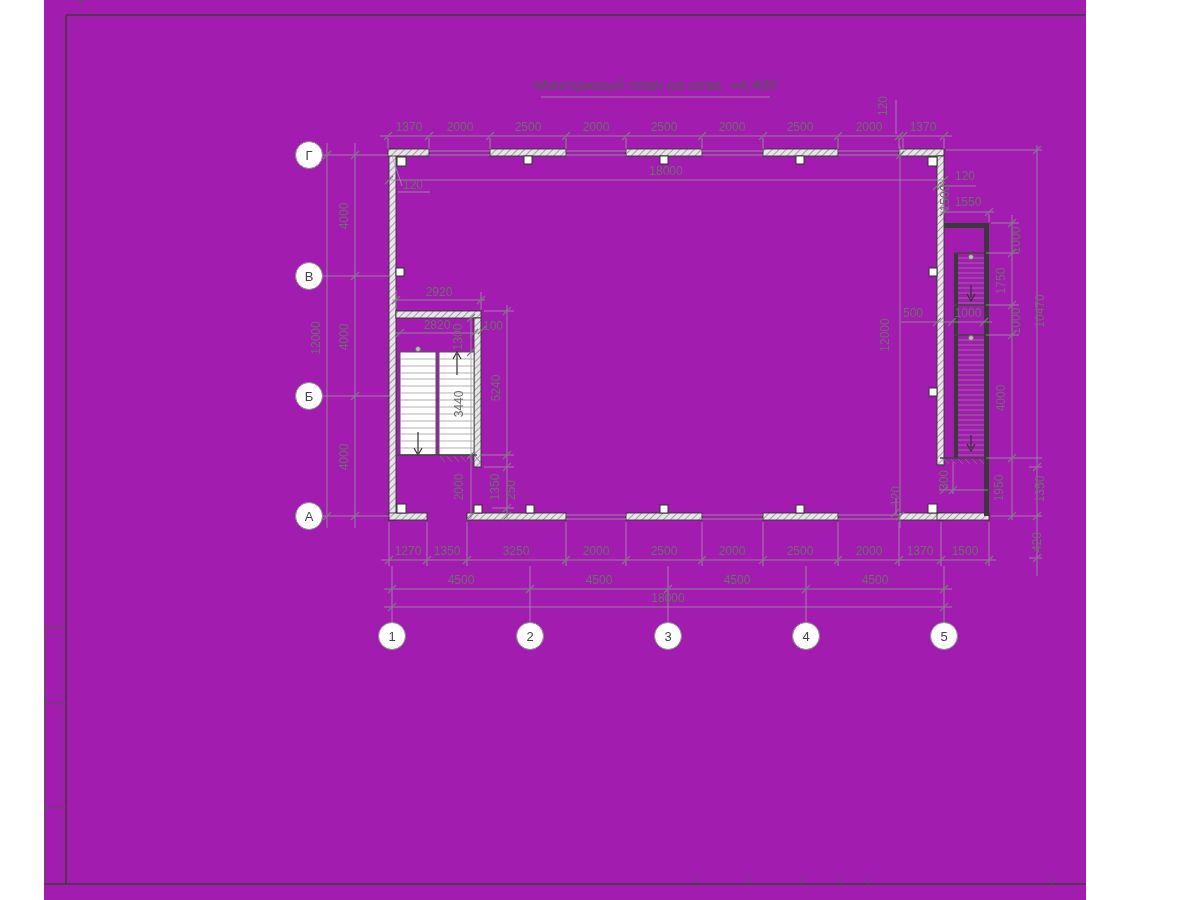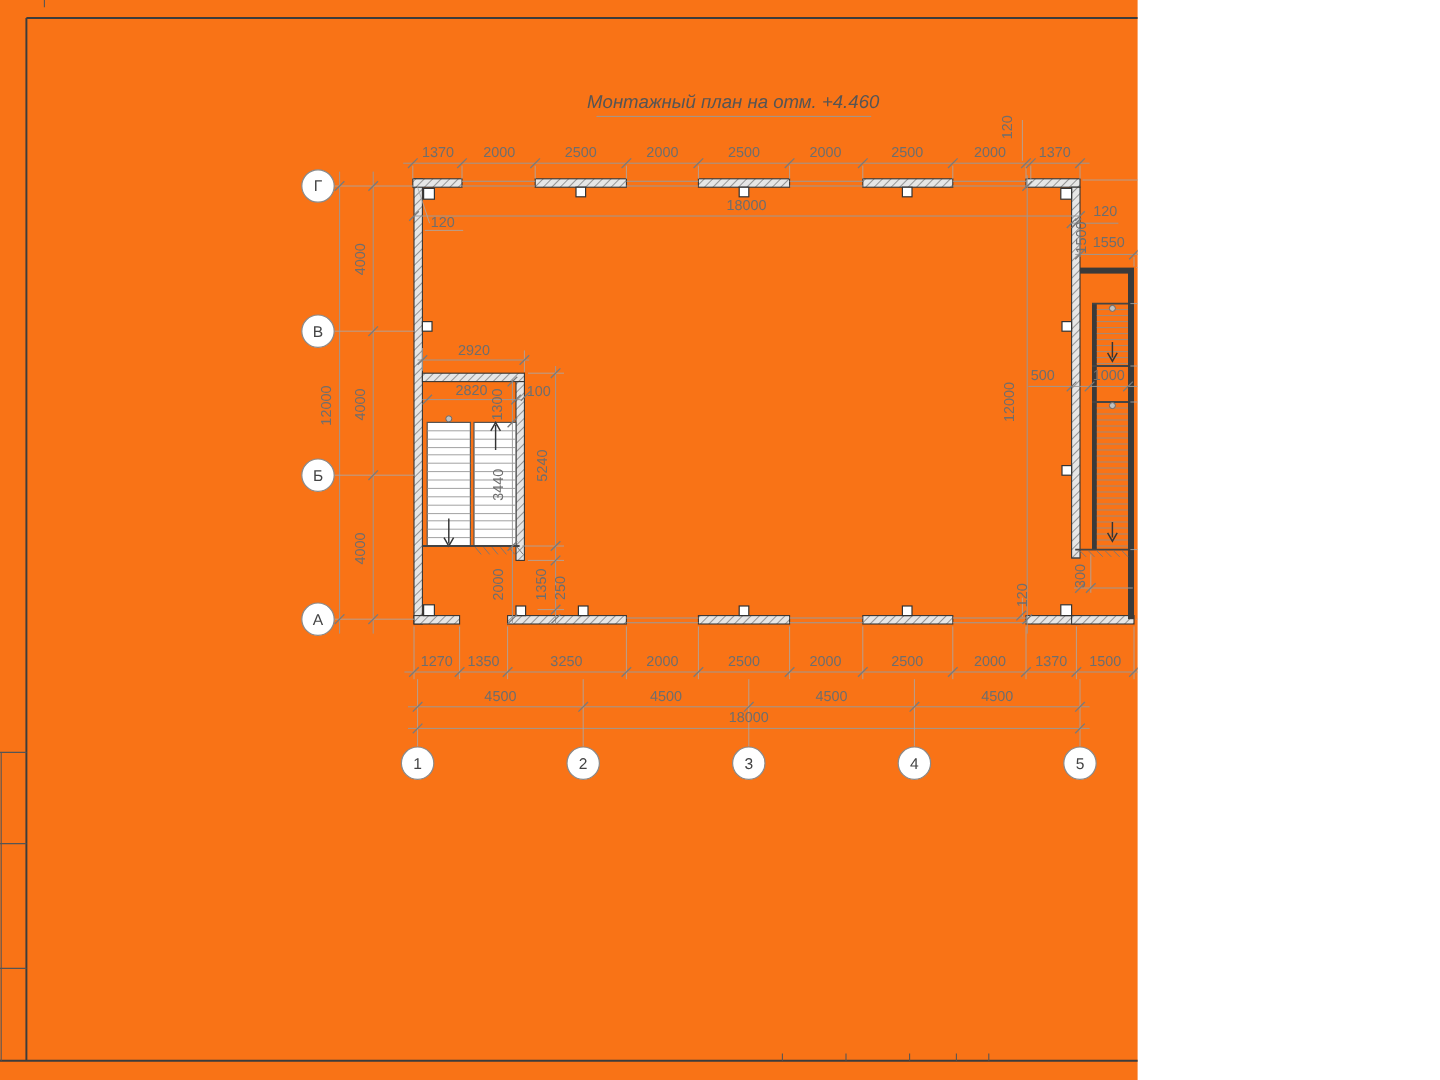--- a/index.html
+++ b/index.html
@@ -1,16 +1,16 @@
 <!DOCTYPE html>
 <html><head>
 <meta charset="utf-8">
 <style>
   html,body{margin:0;padding:0;background:#fff;}
-  #stage{width:948px;height:900px;position:relative;background:#f97316;overflow:hidden;}
+  #stage{width:1042px;height:900px;position:relative;background:#a21caf;overflow:hidden;margin-left:44px;}
   svg{display:block;}
   text{font-family:"Liberation Sans","DejaVu Sans",sans-serif;fill:#6e6e6e;font-size:12px;}
   .title-t{font-size:15.5px;font-style:italic;fill:#555;}
   .axis-t{font-size:13px;fill:#444;}
   .frame-l{stroke:#3c3c3c;stroke-width:1.6;fill:none;}
   .frame-thin{stroke:#555;stroke-width:0.9;fill:none;}
   .wall{fill:url(#h);stroke:#333;stroke-width:0.9;}
   .black-wall{fill:#3a3a3a;stroke:none;}
   .tab{fill:#fff;stroke:#333;stroke-width:1;}
   .dim{stroke:#9a9a9a;stroke-width:0.8;fill:none;}

